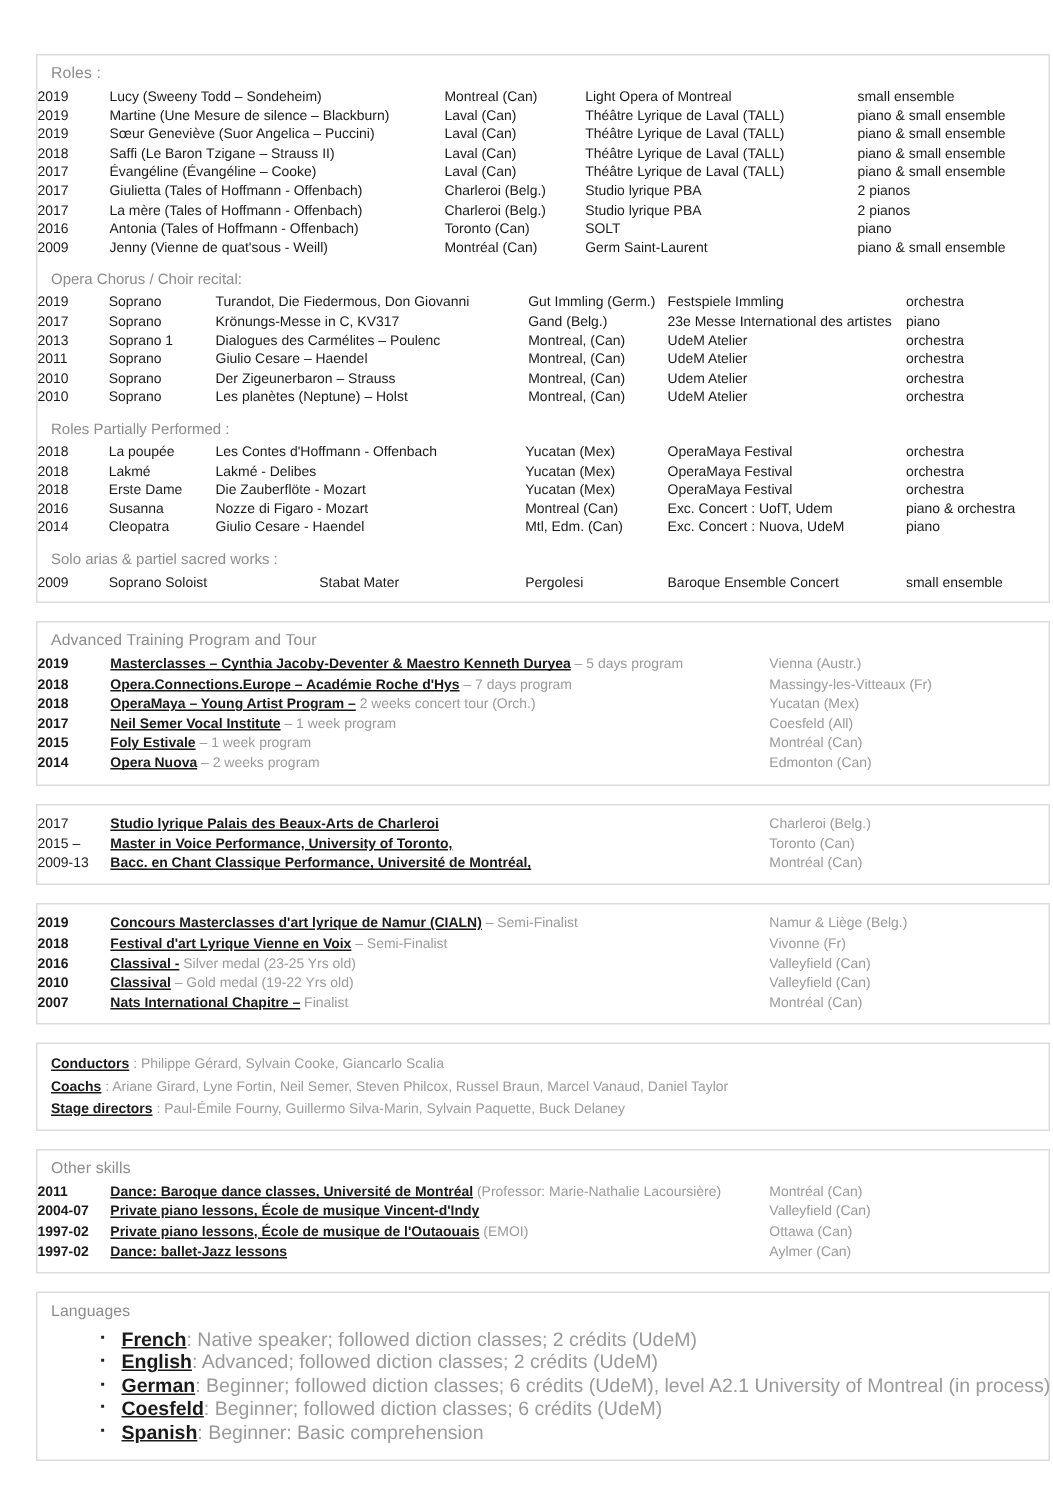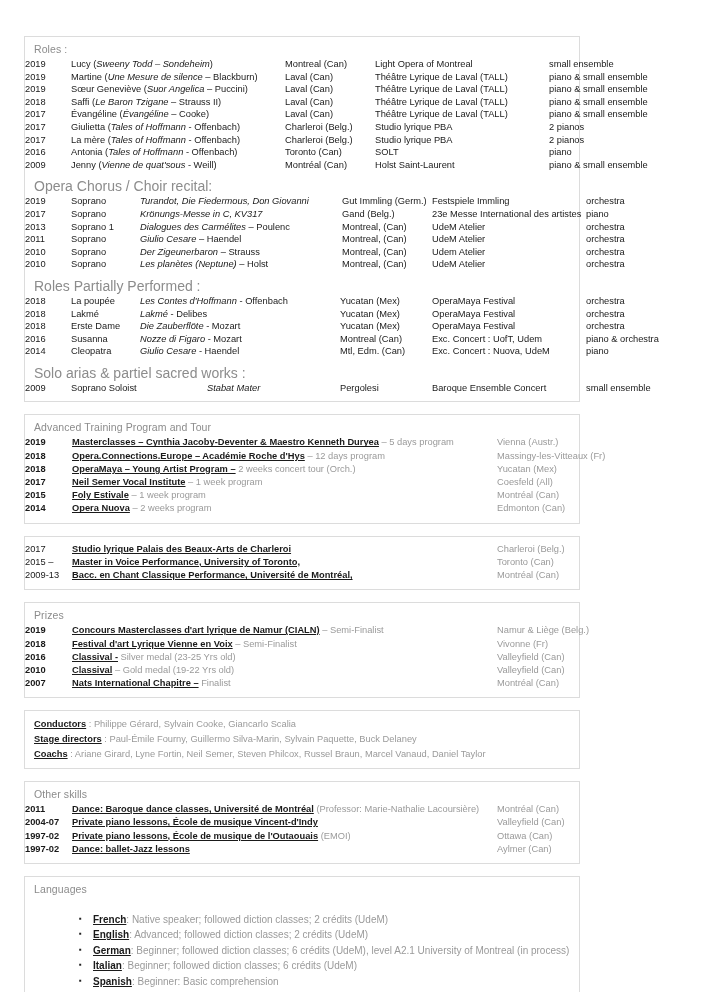--- a/index.html
+++ b/index.html
@@ -12,36 +12,36 @@
   }
   .page{
     position:relative;
     width:702px;height:992px;
     box-sizing:border-box;
     padding:36px 19px 0 24px;
   }
   .box{
     border:1px solid #dcdcdc;
     box-sizing:border-box;
-    width:556px;
+    width:676px;
     padding:6px 0 7px 0;
     margin-bottom:12px;
     background:#fff;
   }
 
   .sec-head{
     font-size:10.5px;
     color:#8c8c8c;
     padding-left:9px;
     margin-bottom:2px;
     letter-spacing:.1px;
     line-height:13px;
   }
   .sub-head{
-    font-size:14px;
+    font-size:10px;
     color:#8c8c8c;
     padding-left:9px;
     margin-top:9px;
     margin-bottom:2px;
     line-height:13px;
   }
 
   
   table.perf{
     border-collapse:collapse;
@@ -79,21 +79,21 @@
   td.pr-acc{width:90px;}
 
   
   td.sa-year{width:44px;padding-left:9px;}
   td.sa-role{width:134px;}
   td.sa-work{width:131px;}
   td.sa-comp{width:90px;}
   td.sa-org{width:152px;margin-left:48px;}
   td.sa-acc{width:90px;}
 
-  i,.it{font-style:italic;}
+  i,.it{}
 
   
   table.two{
     border-collapse:collapse;
     width:100%;
     table-layout:fixed;
     font-size:9.3px;
     line-height:13.2px;
   }
   table.two td{padding:0;vertical-align:top;white-space:nowrap;}
@@ -109,24 +109,24 @@
   
   .credits{
     font-size:9.3px;
     line-height:14.6px;
     padding-left:9px;
   }
   .credits .row{white-space:nowrap;}
 
   
   .lang-list{
-    margin:16px;
+    margin:4px;
     padding:0;
     list-style:none;
-    font-size:10px;
+    font-size:13px;
     line-height:15.4px;
   }
   .lang-list li{
     padding-left:52px;
     position:relative;
     white-space:nowrap;
   }
   .lang-list li:before{
     content:"\25AA";
     position:absolute;
@@ -198,21 +198,21 @@
             <td class="year">2016</td>
             <td class="c1">Antonia (<span class="it">Tales of Hoffmann</span> - Offenbach)</td>
             <td class="c2">Toronto (Can)</td>
             <td class="c3">SOLT</td>
             <td class="c4">piano</td>
           </tr>
           <tr>
             <td class="year">2009</td>
             <td class="c1">Jenny (<span class="it">Vienne de quat'sous</span> - Weill)</td>
             <td class="c2">Montréal (Can)</td>
-            <td class="c3">Holst Saint-Laurent</td>
+            <td class="c3">Germ Saint-Laurent</td>
             <td class="c4">piano &amp; small ensemble</td>
           </tr>
         </tbody>
     </table>
 
     <div class="sub-head">Opera Chorus / Choir recital:</div>
     <table class="perf">
       <tbody id="chorus-tbody">
           <tr>
             <td class="ch-year">2019</td>
@@ -330,21 +330,21 @@
     <div class="sec-head">Advanced Training Program and Tour</div>
     <table class="two">
       <tbody id="training-tbody">
           <tr>
             <td class="ty">2019</td>
             <td class="tmain"><span class="b">Masterclasses – Cynthia Jacoby-Deventer &amp; Maestro Kenneth Duryea</span><span class="g"> – 5 days program</span></td>
             <td class="tplace">Vienna (Austr.)</td>
           </tr>
           <tr>
             <td class="ty">2018</td>
-            <td class="tmain"><span class="b">Opera.Connections.Europe – Académie Roche d'Hys</span><span class="g"> – 12 days program</span></td>
+            <td class="tmain"><span class="b">Opera.Connections.Europe – Académie Roche d'Hys</span><span class="g"> – 7 days program</span></td>
             <td class="tplace">Massingy-les-Vitteaux (Fr)</td>
           </tr>
           <tr>
             <td class="ty">2018</td>
             <td class="tmain"><span class="b">OperaMaya – Young Artist Program –</span><span class="g"> 2 weeks concert tour (Orch.)</span></td>
             <td class="tplace">Yucatan (Mex)</td>
           </tr>
           <tr>
             <td class="ty">2017</td>
             <td class="tmain"><span class="b">Neil Semer Vocal Institute</span><span class="g"> – 1 week program</span></td>
@@ -380,21 +380,20 @@
           <tr>
             <td class="ty-plain">2009-13</td>
             <td class="tmain"><span class="b">Bacc. en Chant Classique Performance, Université de Montréal,</span></td>
             <td class="tplace">Montréal (Can)</td>
           </tr>
         </tbody>
     </table>
   </section>
 
   <section class="box">
-    <div class="sec-head">Prizes</div>
     <table class="two">
       <tbody id="prizes-tbody">
           <tr>
             <td class="ty">2019</td>
             <td class="tmain"><span class="b">Concours Masterclasses d'art lyrique de Namur (CIALN)</span><span class="g"> – Semi-Finalist</span></td>
             <td class="tplace">Namur &amp; Liège (Belg.)</td>
           </tr>
           <tr>
             <td class="ty">2018</td>
             <td class="tmain"><span class="b">Festival d'art Lyrique Vienne en Voix</span><span class="g"> – Semi-Finalist</span></td>
@@ -415,22 +414,22 @@
             <td class="tmain"><span class="b">Nats International Chapitre –</span><span class="g"> Finalist</span></td>
             <td class="tplace">Montréal (Can)</td>
           </tr>
         </tbody>
     </table>
   </section>
 
   <section class="box">
     <div class="credits" id="credits-list">
         <div class="row"><span class="b">Conductors</span><span class="g"> : </span><span class="g">Philippe Gérard, Sylvain Cooke, Giancarlo Scalia</span></div>
+        <div class="row"><span class="b">Coachs</span><span class="g"> : </span><span class="g">Ariane Girard, Lyne Fortin, Neil Semer, Steven Philcox, Russel Braun, Marcel Vanaud, Daniel Taylor</span></div>
         <div class="row"><span class="b">Stage directors</span><span class="g"> : </span><span class="g">Paul-Émile Fourny, Guillermo Silva-Marin, Sylvain Paquette, Buck Delaney</span></div>
-        <div class="row"><span class="b">Coachs</span><span class="g"> : </span><span class="g">Ariane Girard, Lyne Fortin, Neil Semer, Steven Philcox, Russel Braun, Marcel Vanaud, Daniel Taylor</span></div>
       </div>
   </section>
 
   <section class="box">
     <div class="sec-head">Other skills</div>
     <table class="two">
       <tbody id="skills-tbody">
           <tr>
             <td class="ty">2011</td>
             <td class="tmain"><span class="b">Dance: Baroque dance classes, Université de Montréal</span><span class="g"> (Professor: Marie-Nathalie Lacoursière)</span></td>
@@ -454,18 +453,18 @@
         </tbody>
     </table>
   </section>
 
   <section class="box">
     <div class="sec-head">Languages</div>
     <ul class="lang-list" id="lang-list">
         <li><span class="b">French</span><span class="g">: Native speaker; followed diction classes; 2 crédits (UdeM)</span></li>
         <li><span class="b">English</span><span class="g">: Advanced; followed diction classes; 2 crédits (UdeM)</span></li>
         <li><span class="b">German</span><span class="g">: Beginner; followed diction classes; 6 crédits (UdeM), level A2.1 University of Montreal (in process)</span></li>
-        <li><span class="b">Italian</span><span class="g">: Beginner; followed diction classes; 6 crédits (UdeM)</span></li>
+        <li><span class="b">Coesfeld</span><span class="g">: Beginner; followed diction classes; 6 crédits (UdeM)</span></li>
         <li><span class="b">Spanish</span><span class="g">: Beginner: Basic comprehension</span></li>
       </ul>
   </section>
 
 </div>
 
 </body></html>

